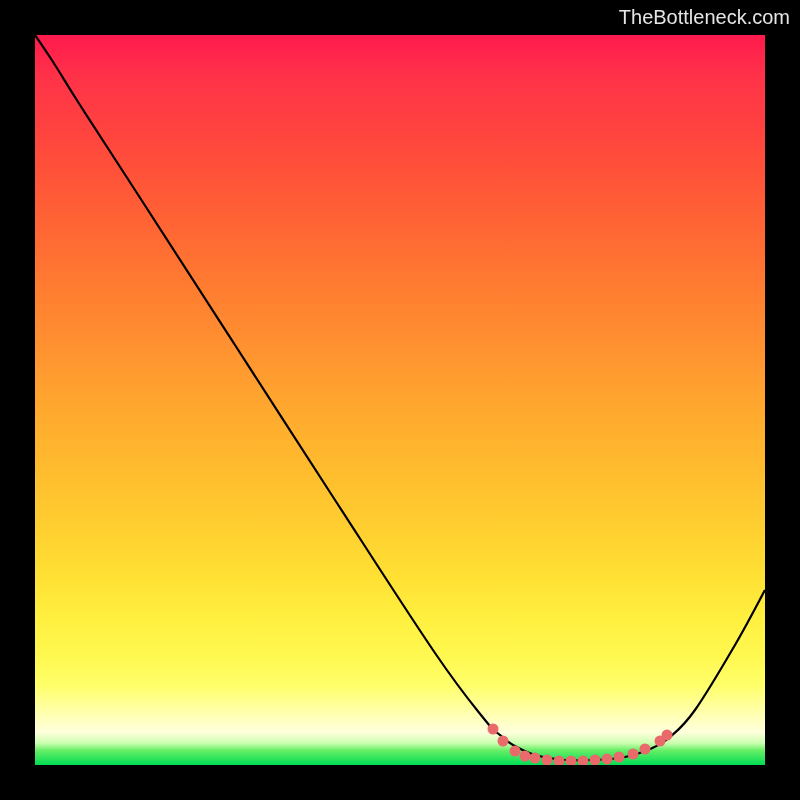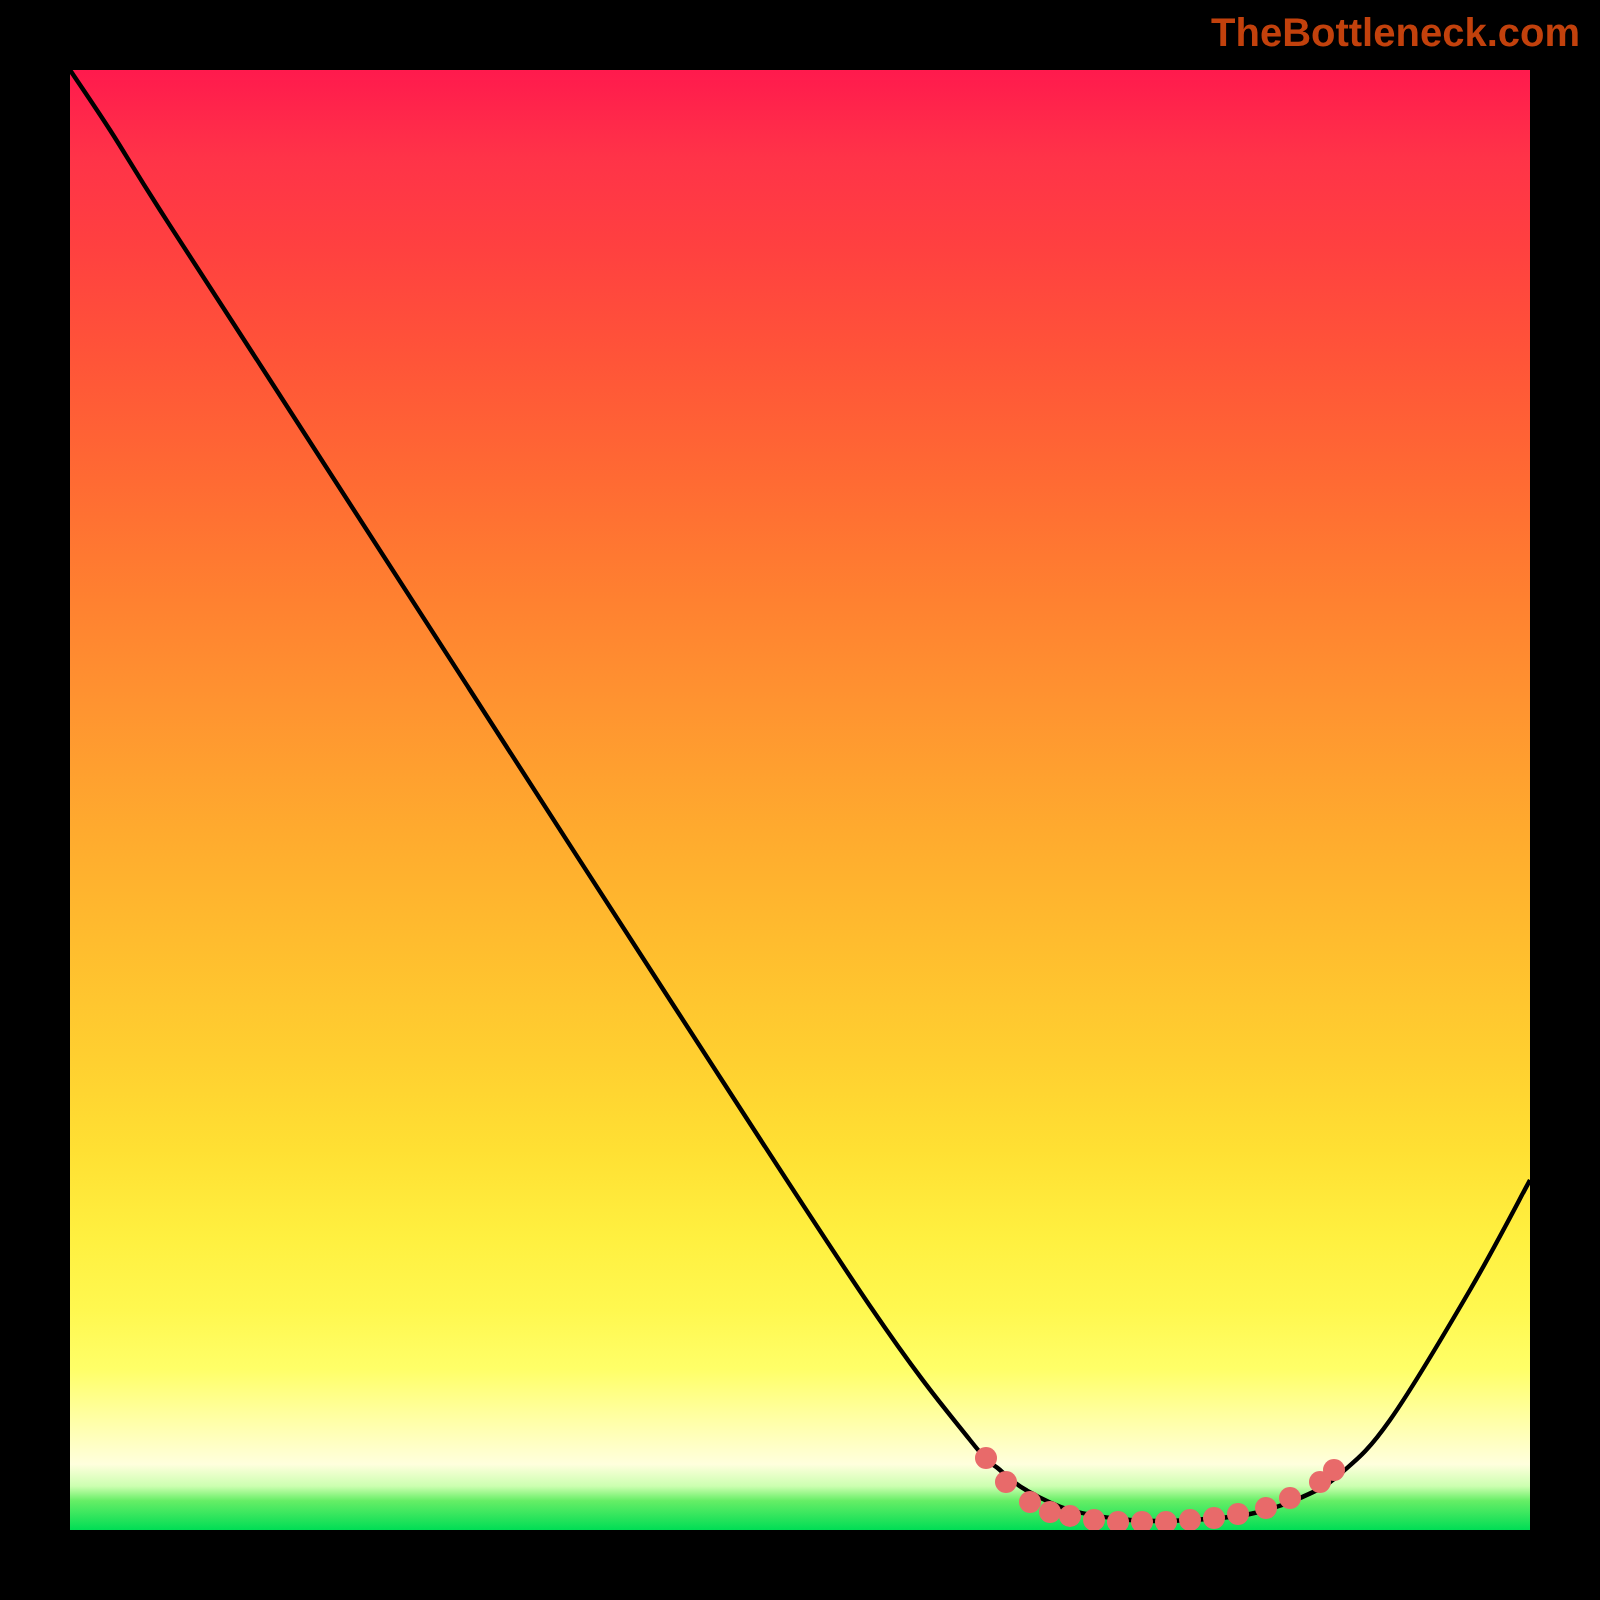--- a/index.html
+++ b/index.html
@@ -11,23 +11,23 @@
     width: 800px;
     height: 800px;
     background: #000;
     position: relative;
     font-family: Arial, sans-serif;
   }
   .watermark {
     position: absolute;
     top: 6px;
     right: 10px;
-    color: #c2410c;
+    color: #e5e5e5;
     font-size: 20px;
-    font-weight: bold;
+    font-weight: normal;
     z-index: 10;
   }
   .plot-area {
     position: absolute;
     left: 35px;
     top: 35px;
     width: 730px;
     height: 730px;
     overflow: hidden;
   }

